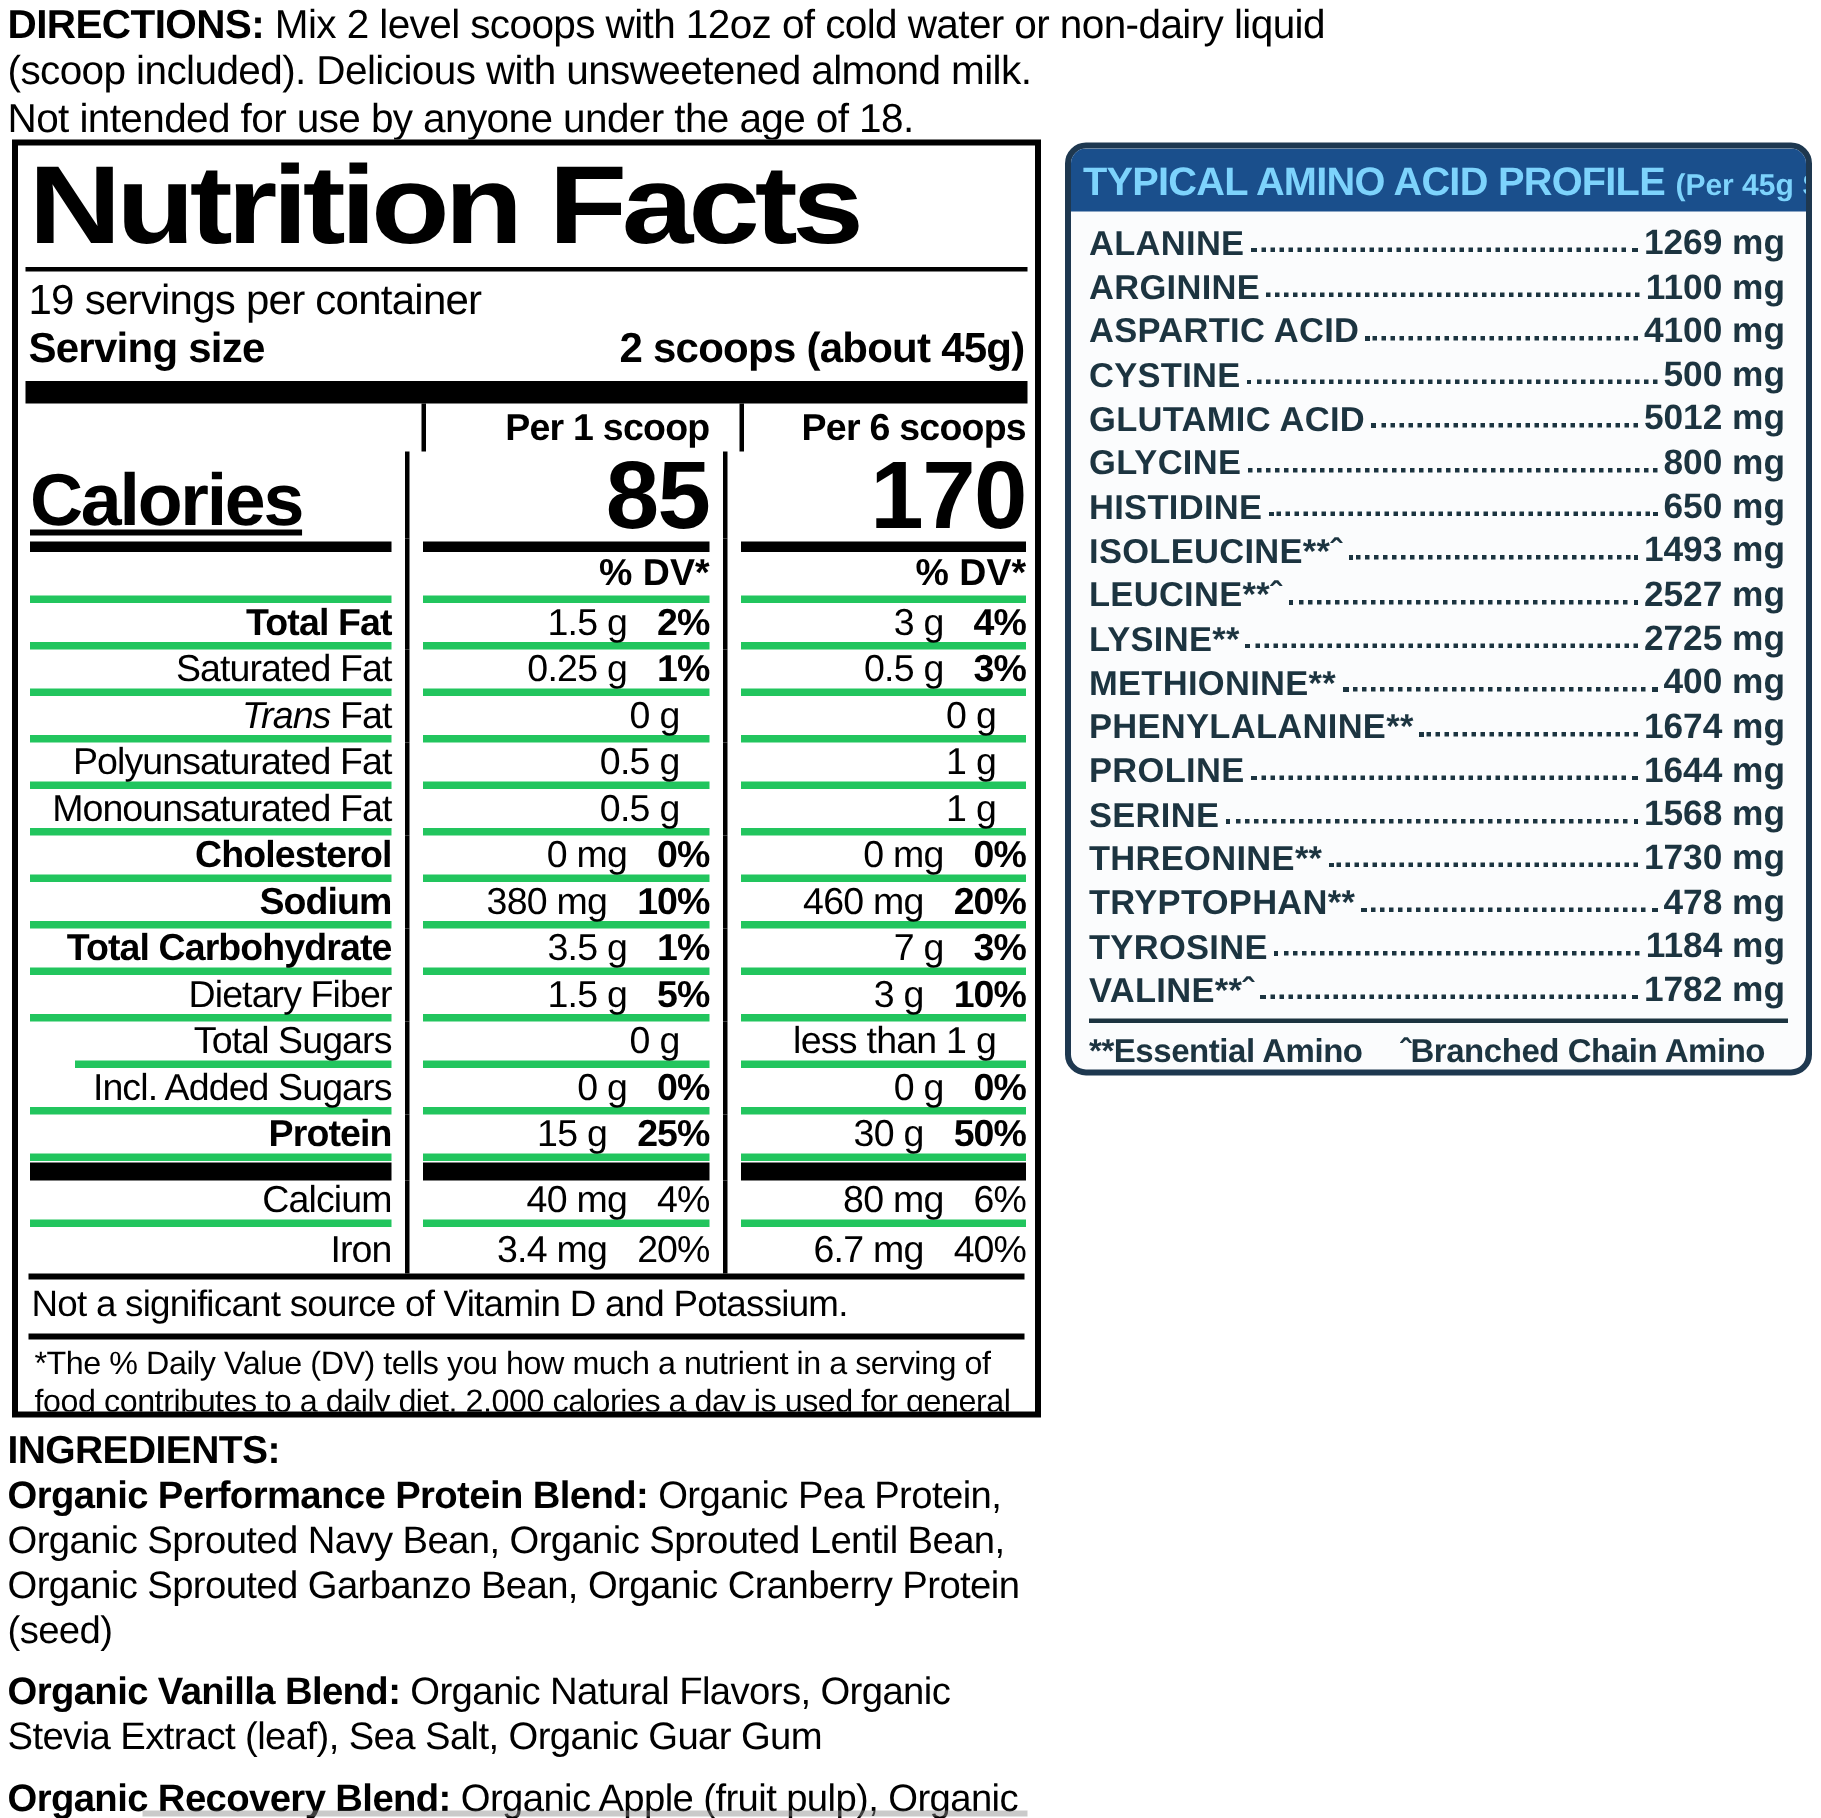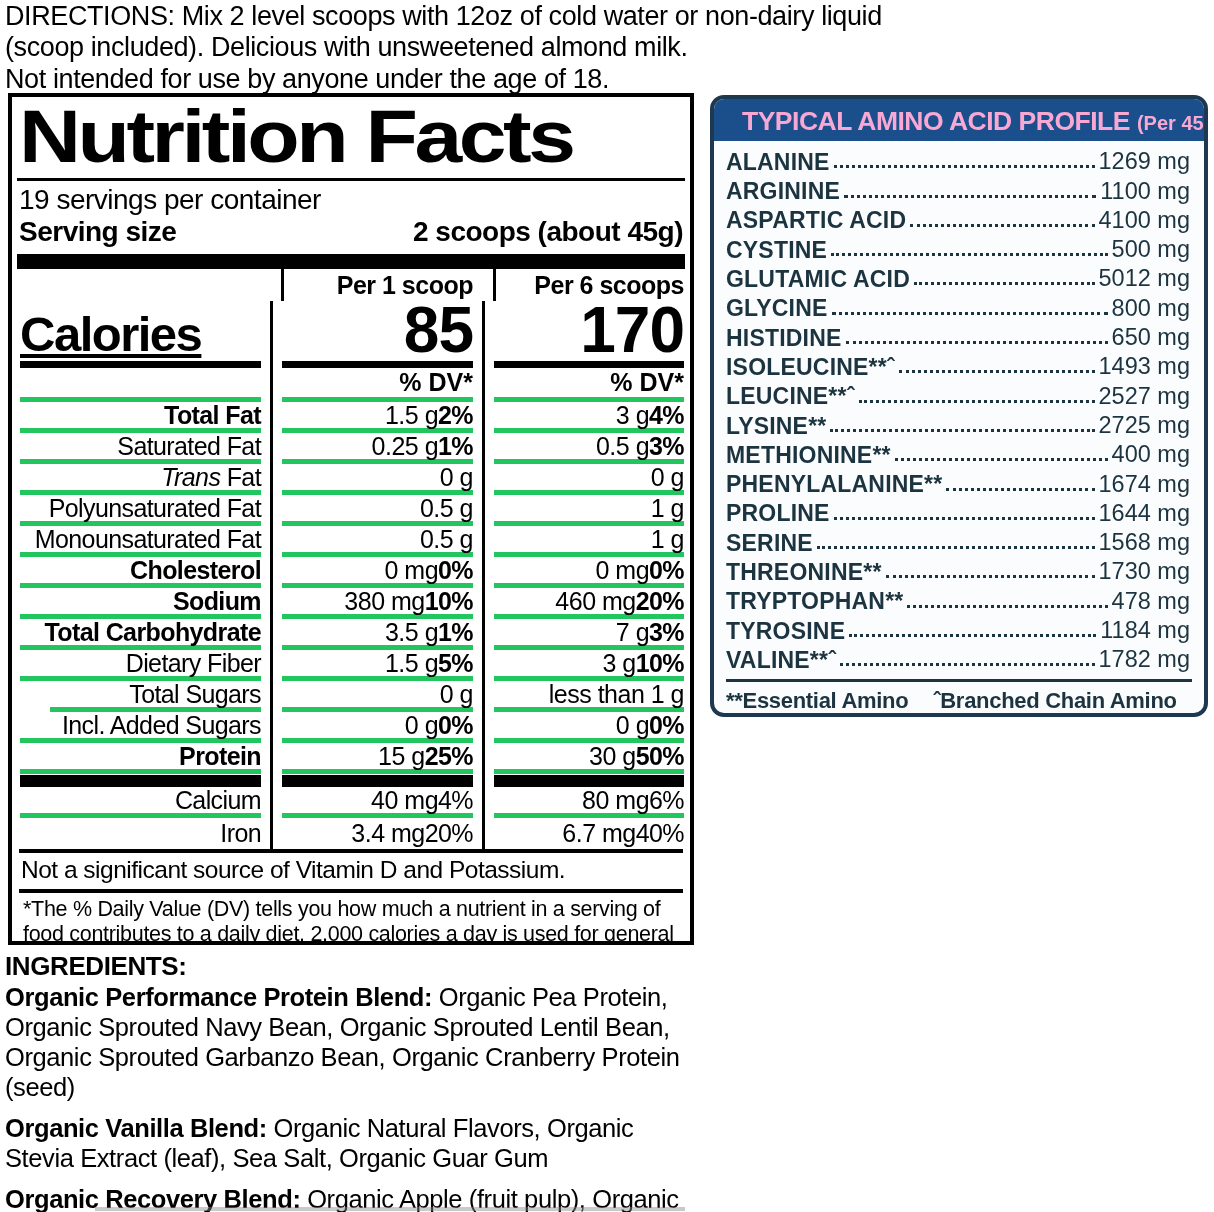--- a/index.html
+++ b/index.html
@@ -3,21 +3,21 @@
 <meta charset="utf-8">
 <style>
   html,body{margin:0;padding:0;}
   body{
     width:1214px;height:1212px;position:relative;background:#fff;
     font-family:"Liberation Sans", sans-serif;color:#000;overflow:hidden;
     -webkit-font-smoothing:antialiased;
   }
   
   .directions{position:absolute;left:5px;top:1px;width:1020px;font-size:27px;line-height:1.16;letter-spacing:-0.4px;}
-  .directions .b{font-weight:400;}
+  .directions .b{font-weight:700;}
   .i{font-style:italic;}
   .b{font-weight:700;}
 
   
   .nf-box{position:absolute;left:8px;top:93px;width:686px;height:852px;border:4px solid #000;
           box-sizing:border-box;background:#fff;padding:0 5px;overflow:hidden;}
   .nf-title{font-size:74px;font-weight:700;letter-spacing:-3px;line-height:1.02;
             padding:2px 2px 4px;border-bottom:3px solid #000;white-space:nowrap;}
   .nf-title .stretch{display:inline-block;transform:scaleX(1.16);transform-origin:left center;}
   .nf-servings{font-size:28px;letter-spacing:-0.5px;padding:3px 2px 0;height:31px;}
@@ -43,43 +43,43 @@
   .barrow .in{align-items:flex-end;}
   .bar7{background:#000;height:7px;width:100%;}
   .dvrow{height:34px;}
   .dvrow .in{justify-content:flex-end;font-weight:700;font-size:25px;}
   .nrow{height:31px;}
   .nrow .in{font-size:25px;letter-spacing:-0.6px;justify-content:flex-end;}
   .lbl{white-space:nowrap;}
   .lbl.b{font-weight:700;}
   .lbl.ind1{padding-left:26px;}
   .lbl.ind2{padding-left:46px;}
-  .vals{justify-content:space-between;}
+  .vals{justify-content:space-between;gap:20px;}
   .amt{letter-spacing:-0.5px;}
   .pct{font-weight:700;}
   .pct.light{font-weight:400;}
   .bbrow{height:13px;}
   .bbar{background:#000;height:12px;width:100%;}
 
   .heavy-line{border-top:4px solid #000;margin:0 2px;}
   .not-sig{font-size:24.5px;letter-spacing:-0.5px;padding:3px 4px 4px;height:29px;}
   .footnote{font-size:21.5px;letter-spacing:-0.3px;line-height:1.14;padding:4px 2px 6px 6px;}
 
   
   .aa-box{position:absolute;left:710px;top:95px;width:498px;height:622px;box-sizing:border-box;
           border:4px solid var(--aa-border,#1e3850);border-radius:14px;background:#fbfcfd;overflow:hidden;}
-  .aa-header{background:var(--aa-bg,#1a4f8c);color:#f9a8d4;display:flex;align-items:baseline;
-             padding:7px 28px 6px;height:42px;box-sizing:border-box;text-align:right;}
+  .aa-header{background:var(--aa-bg,#1a4f8c);color:#7dd3fc;display:flex;align-items:baseline;
+             padding:7px 8px 6px;height:42px;box-sizing:border-box;text-align:right;}
   .aa-title{font-weight:700;font-size:26.5px;letter-spacing:-0.5px;white-space:nowrap;}
   .aa-title-suffix{font-weight:700;font-size:20px;margin-left:7px;white-space:nowrap;}
   .aa-list{padding:5px 14px 0 12px;}
   .aa-row{display:flex;align-items:flex-end;height:29.3px;color:var(--aa-text,#1c3440);}
   .aa-name{font-weight:700;font-size:23px;letter-spacing:0.2px;white-space:nowrap;line-height:1.15;}
   .aa-leader{flex:1;border-bottom:3px dotted var(--aa-text,#1c3440);margin:0 4px 7px 4px;}
-  .aa-value{font-weight:400;font-size:23.5px;white-space:nowrap;line-height:1.15;}
+  .aa-value{font-weight:700;font-size:23.5px;white-space:nowrap;line-height:1.15;}
   .aa-footer{margin:6px 12px 0;border-top:3px solid var(--aa-text,#1c3440);display:flex;
              justify-content:space-between;padding:6px 0 0;color:var(--aa-text,#1c3440);
              font-weight:700;font-size:22px;letter-spacing:-0.3px;}
 
   
   .ingredients{position:absolute;left:5px;top:951px;width:700px;font-size:25.5px;line-height:1.18;letter-spacing:-0.4px;}
   .ing-heading{font-weight:700;font-size:26px;}
   .ing-para{margin:0 0 0;}
   .ing-para + .ing-para{margin-top:11px;}
   .ing-p1{margin-top:0;}

